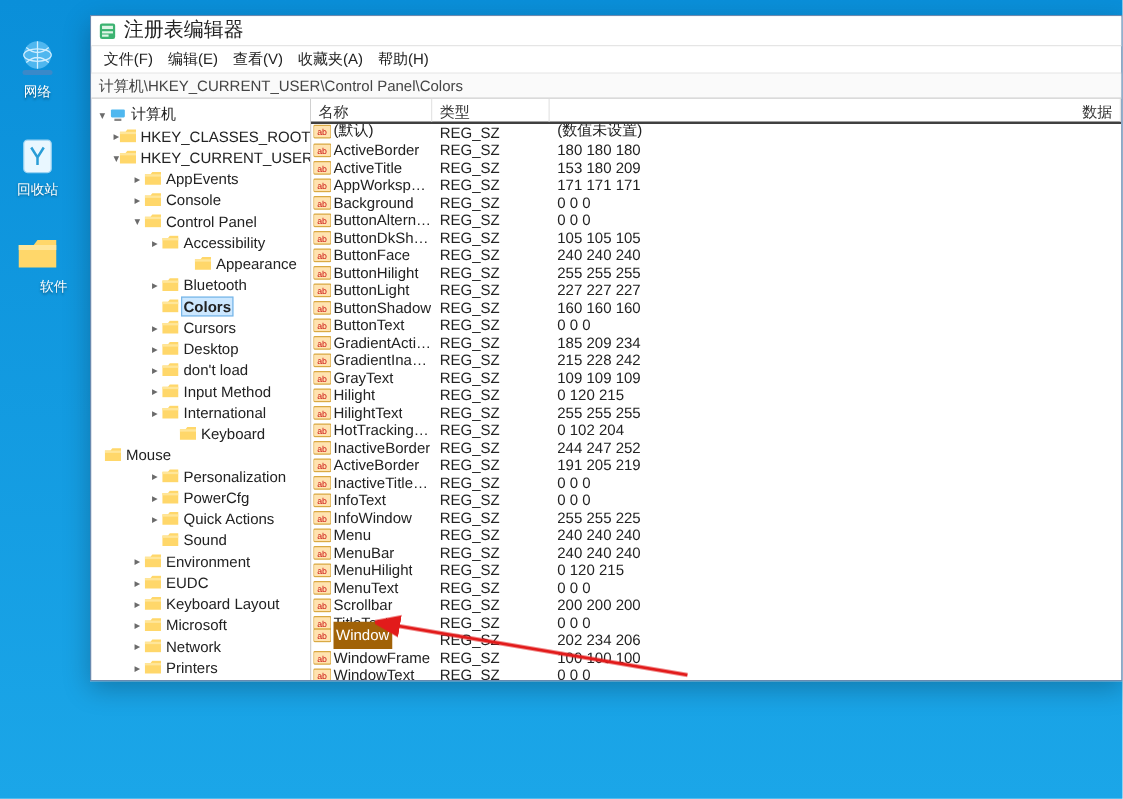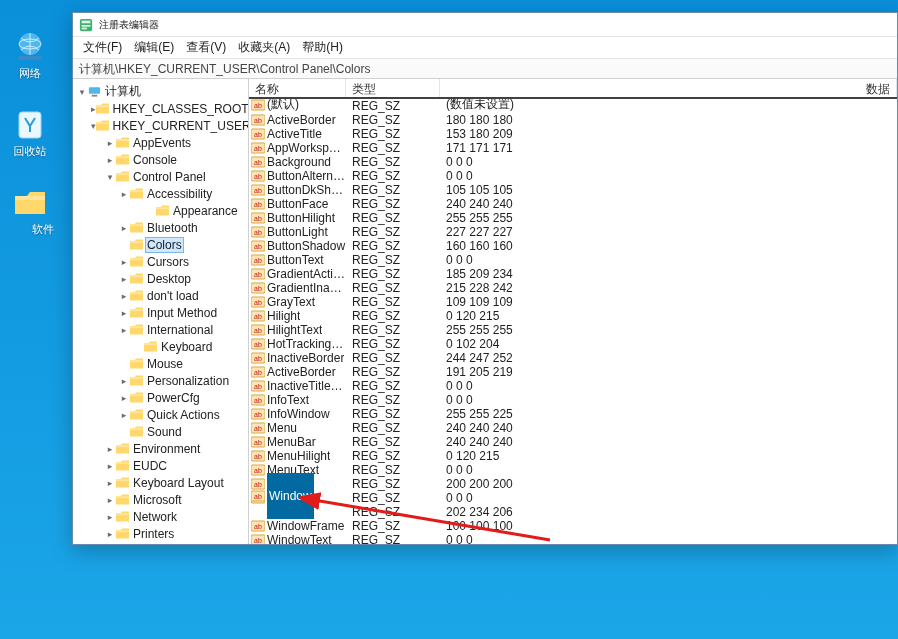--- a/index.html
+++ b/index.html
@@ -5,47 +5,47 @@
 * { margin: 0; padding: 0; box-sizing: border-box; font-family: "Microsoft YaHei", "Segoe UI", sans-serif; }
 body { width: 898px; height: 639px; background: linear-gradient(180deg, #0a8fd9 0%, #1ba6e8 100%); position: relative; overflow: hidden; }
 
 .desktop-icon { position: absolute; left: 6px; width: 48px; text-align: center; cursor: pointer; }
 .desktop-icon .ico { width: 36px; height: 36px; margin: 0 auto 2px; }
 .desktop-icon .lbl { color: #fff; font-size: 11px; text-shadow: 0 1px 2px rgba(0,0,0,.4); }
 
 .win { position: absolute; left: 72px; top: 12px; width: 826px; height: 533px; background: #fff; border: 1px solid #6a8ab0; box-shadow: 0 6px 20px rgba(0,0,0,.25); display: flex; flex-direction: column; }
 .titlebar { height: 24px; background: #fff; display: flex; align-items: center; padding: 0 6px; border-bottom: 1px solid #e5e5e5; }
 .titlebar .app-ico { width: 14px; height: 14px; margin-right: 6px; }
-.titlebar .title { font-size: 10px; color: #222; }
+.titlebar .title { font-size: 16px; color: #222; }
 .menubar { height: 22px; display: flex; align-items: center; padding: 0 4px; font-size: 12px; color: #222; border-bottom: 1px solid #e5e5e5; }
 .menubar span { padding: 0 6px; cursor: default; }
 .addrbar { height: 20px; border-bottom: 1px solid #d0d0d0; background: #fafafa; font-size: 12px; color: #444; padding: 2px 6px; }
 
 .panes { flex: 1; display: flex; overflow: hidden; }
 .tree { width: 176px; border-right: 1px solid #d0d0d0; overflow-y: auto; padding: 4px 0; font-size: 12px; color: #222; }
 .tv-row { display: flex; align-items: center; height: 17px; white-space: nowrap; cursor: default; }
 .tv-caret { width: 10px; text-align: center; color: #6b6b6b; font-size: 9px; }
 .tv-ico { width: 14px; height: 12px; display: inline-flex; align-items: center; justify-content: center; margin-right: 2px; }
 .tv-lbl { padding: 0 2px; }
-.tv-row.sel .tv-lbl { background: #cde8ff; border: 1px solid #7ab7e8; padding: 0 1px; }
+.tv-row.sel .tv-lbl { background: #cde8ff; border: 1px solid #7ab7e8; padding: 0 1px; font-weight: bold; }
 .folder-svg { width: 13px; height: 11px; }
 
 .list { flex: 1; overflow-y: auto; font-size: 12px; color: #222; position: relative; }
 .list-hdr { display: flex; border-bottom: 2px solid #404040; height: 20px; position: sticky; top: 0; background: #fff; }
 .list-hdr .col { padding: 2px 6px; border-right: 1px solid #e5e5e5; font-size: 12px; color: #333; }
 .col-name { width: 97px; }
 .col-type { width: 94px; }
 .col-data { flex: 1; text-align: right; }
 .lrow { display: flex; align-items: flex-end; height: 14px; cursor: default; }
 .lrow .c-name { width: 97px; display: flex; align-items: center; padding-left: 2px; overflow: hidden; }
 .lrow .c-type { width: 94px; padding-left: 6px; }
 .lrow .c-data { flex: 1; padding-left: 6px; }
 .val-ico { width: 14px; height: 12px; margin-right: 2px; flex-shrink: 0; }
 .lrow .nm { white-space: nowrap; overflow: hidden; text-overflow: ellipsis; }
-.lrow.sel .nm { background: #0369a1; color: #fff; padding: 16px 2px; }
+.lrow.sel .nm { background: #a16207; color: #fff; padding: 4px 2px; }
 
 .arrow { position: absolute; pointer-events: none; }
 </style>
 </head>
 <body>
 
 <div id="desk">
     <div class="desktop-icon" style="top: 28px;">
       <div class="ico"><svg viewBox="0 0 36 36">
           <circle cx="18" cy="16" r="11" fill="#4fb7ef"></circle>
@@ -246,21 +246,21 @@
         <div class="tv-row" style="padding-left: 60px;">
           <span class="tv-caret"></span>
           <span class="tv-ico">
             <svg class="folder-svg" viewBox="0 0 14 11">
               <path d="M0 2 h5 l1.5 -2 h7.5 v11 h-14 z" fill="#ffd76a"></path>
               <rect x="0" y="2" width="14" height="2" fill="#ffe69a"></rect>
             </svg>
           </span>
           <span class="tv-lbl">Keyboard</span>
         </div>
-        <div class="tv-row" style="padding-left: 46px;">
+        <div class="tv-row" style="">
           <span class="tv-caret"></span>
           <span class="tv-ico">
             <svg class="folder-svg" viewBox="0 0 14 11">
               <path d="M0 2 h5 l1.5 -2 h7.5 v11 h-14 z" fill="#ffd76a"></path>
               <rect x="0" y="2" width="14" height="2" fill="#ffe69a"></rect>
             </svg>
           </span>
           <span class="tv-lbl">Mouse</span>
         </div>
         <div class="tv-row" style="padding-left: 46px;">

